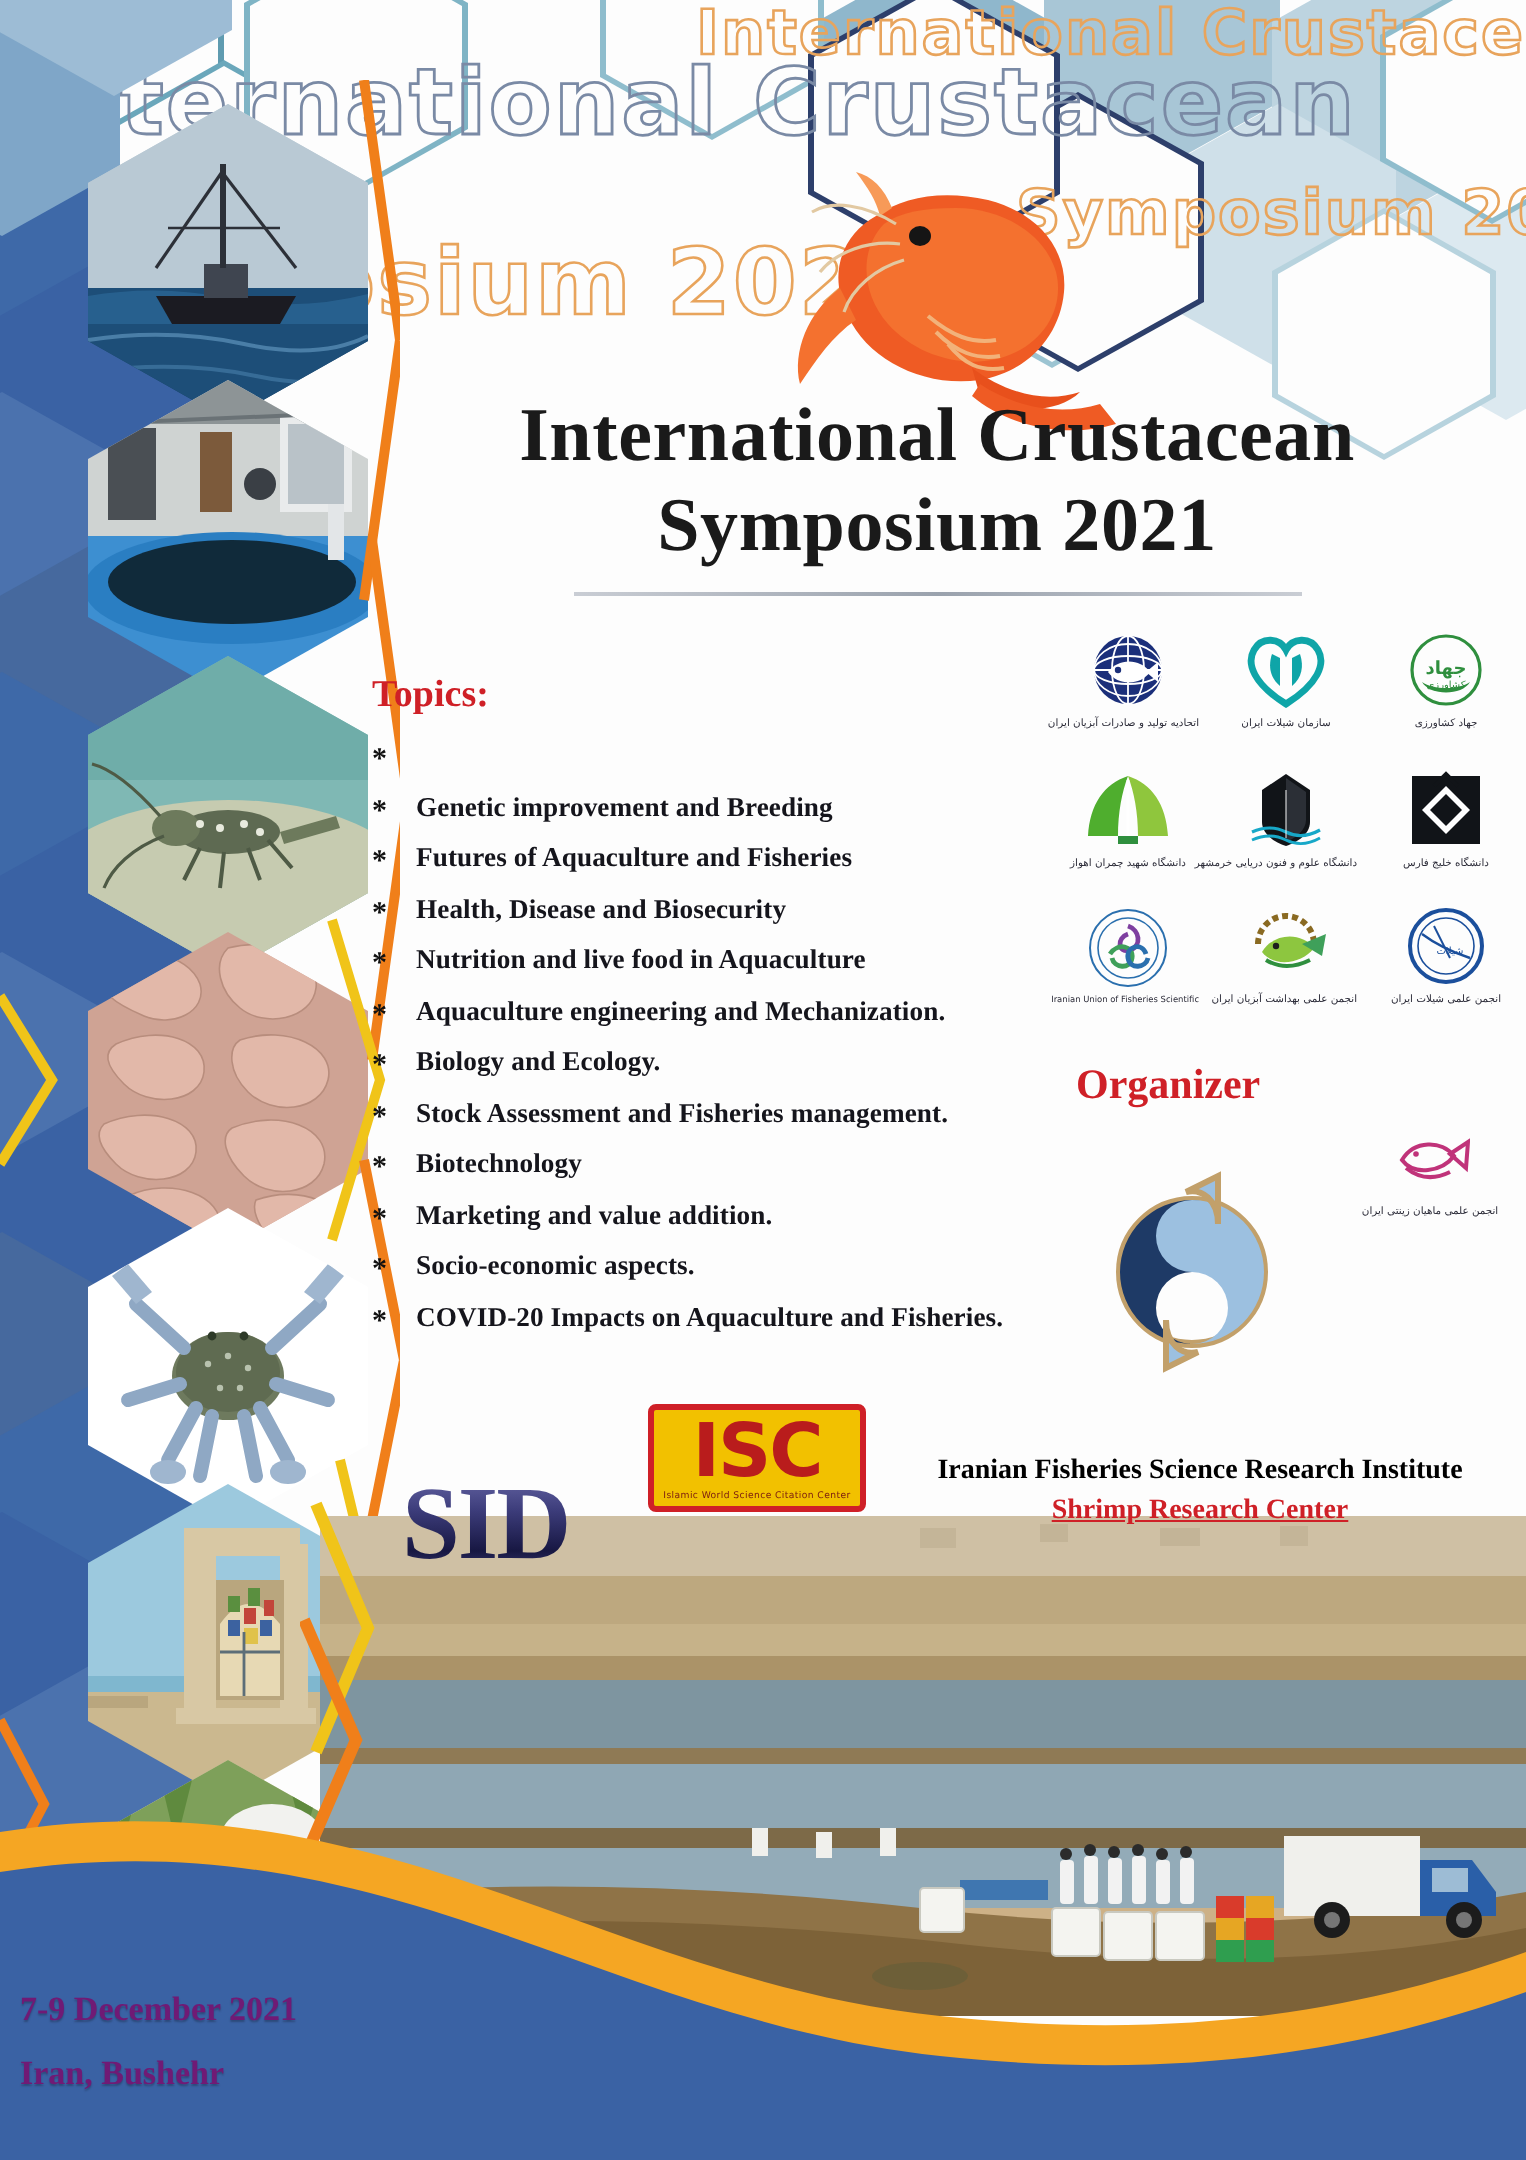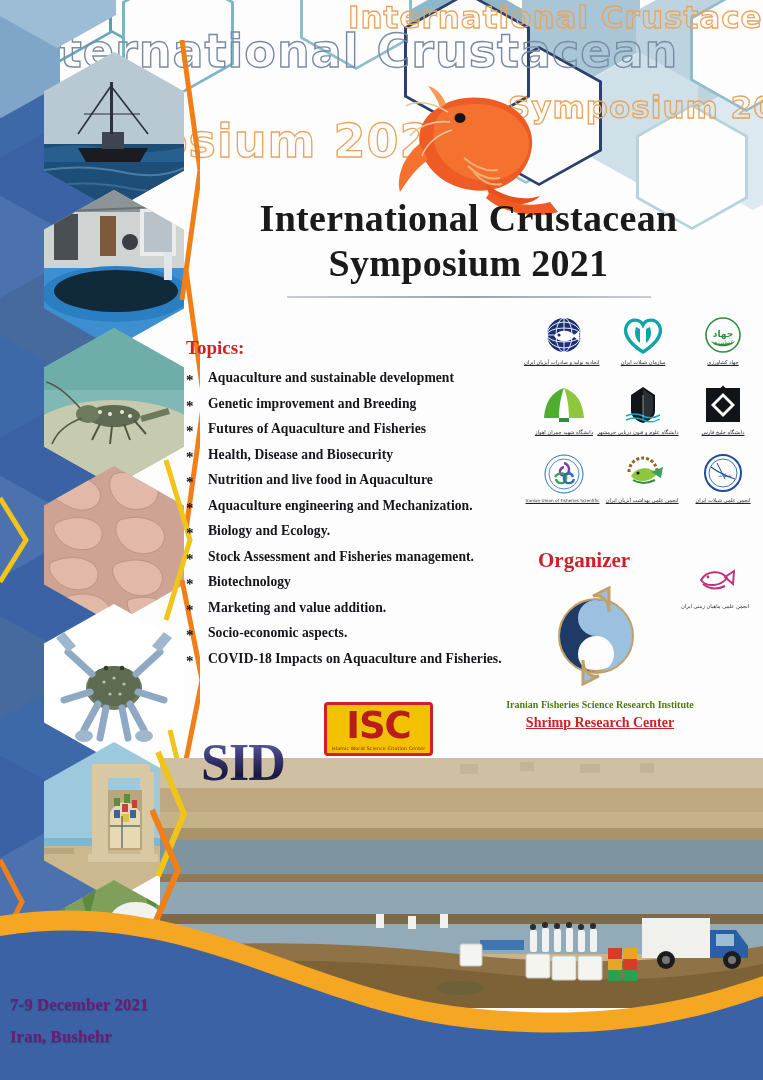--- a/index.html
+++ b/index.html
@@ -87,34 +87,34 @@
     font-size:15px; font-weight:700; color:#111; line-height:1.1;
     padding-top:2px;
   }
   .topic-text {
     font-size:13.6px; font-weight:700; color:#15151c;
     font-family:"Liberation Serif", serif; line-height:1.15;
     letter-spacing:0.05px; white-space:nowrap;
   }
 
   
-  .logogrid { position:absolute; left:524px; top:312px; width:239px;text-decoration:underline; }
+  .logogrid { position:absolute; left:524px; top:312px; width:239px; }
   .logorow { display:flex; justify-content:space-around; align-items:flex-end; }
   .logo-cell { width:74px; text-align:center; }
   .logo-mark { height:46px; display:flex; align-items:center; justify-content:center; }
   .logo-fa {
     font-family:"DejaVu Sans", sans-serif;
     font-size:5.4px; color:#2b2b38; direction:rtl;
     line-height:1.25; margin-top:1px; white-space:nowrap;
     transform:scale(0.96);
   }
 
   
   .organizer-label {
-    position:absolute; left:538px; top:548px;
+    position:absolute; left:538px; top:530px;
     font-family:"Liberation Serif", serif;
     font-weight:700; font-size:21px; color:#cf2027;
   }
   .organizer-logo { position:absolute; left:549px; top:578px; width:94px; height:112px; }
 
   
   .sid {
     position:absolute; left:201px; top:700px;
     font-family:"Liberation Serif", serif;
     font-weight:700; font-size:52px; letter-spacing:-1px;
@@ -133,21 +133,21 @@
   .isc-sub {
     font-family:"DejaVu Sans", sans-serif; font-size:4.6px;
     color:#7a1b10; letter-spacing:0.2px; margin-top:2px; white-space:nowrap;
   }
 
   .institute {
     position:absolute; left:440px; top:698px; width:320px; text-align:center;
   }
   .inst-1 {
     font-family:"Liberation Serif", serif; font-weight:700;
-    font-size:10px; color:#4d7c0f; line-height:1.45;
+    font-size:14px; color:#000000; line-height:1.45;margin-top:28px;
   }
   .inst-2 {
     font-family:"Liberation Serif", serif; font-weight:700;
     font-size:14px; color:#cf2027; line-height:1.45;text-decoration:underline;
   }
 
   
   .bottomphoto { position:absolute; left:160px; top:758px; width:603px; height:250px; overflow:hidden; }
   .footer-band { position:absolute; left:0; bottom:0; width:763px; height:200px; overflow:hidden; }
   .footer-text { position:absolute; left:10px; bottom:26px; }
@@ -418,21 +418,20 @@
   <div class="title-wrap">
     <div class="title-line">International Crustacean</div>
     <div class="title-line">Symposium 2021</div>
     <div class="title-rule"></div>
   </div>
 
   <div class="topics-head">Topics:</div>
   <div class="topics-list">
     <div class="topic-row">
         <div class="topic-star">*</div>
-        <div class="topic-text">Aquaculture and sustainable development</div>
       </div>
     <div class="topic-row">
         <div class="topic-star">*</div>
         <div class="topic-text">Genetic improvement and Breeding</div>
       </div>
     <div class="topic-row">
         <div class="topic-star">*</div>
         <div class="topic-text">Futures of Aquaculture and Fisheries</div>
       </div>
     <div class="topic-row">
@@ -462,21 +461,21 @@
     <div class="topic-row">
         <div class="topic-star">*</div>
         <div class="topic-text">Marketing and value addition.</div>
       </div>
     <div class="topic-row">
         <div class="topic-star">*</div>
         <div class="topic-text">Socio-economic aspects.</div>
       </div>
     <div class="topic-row">
         <div class="topic-star">*</div>
-        <div class="topic-text">COVID-18 Impacts on Aquaculture and Fisheries.</div>
+        <div class="topic-text">COVID-20 Impacts on Aquaculture and Fisheries.</div>
       </div>
   </div>
 
   <div class="logogrid">
 
     <div class="logorow">
       <div class="logo-cell">
         <div class="logo-mark">
           <svg width="40" height="40" viewBox="0 0 40 40">
             <circle cx="20" cy="20" r="17" fill="#1b2f7a"></circle>

